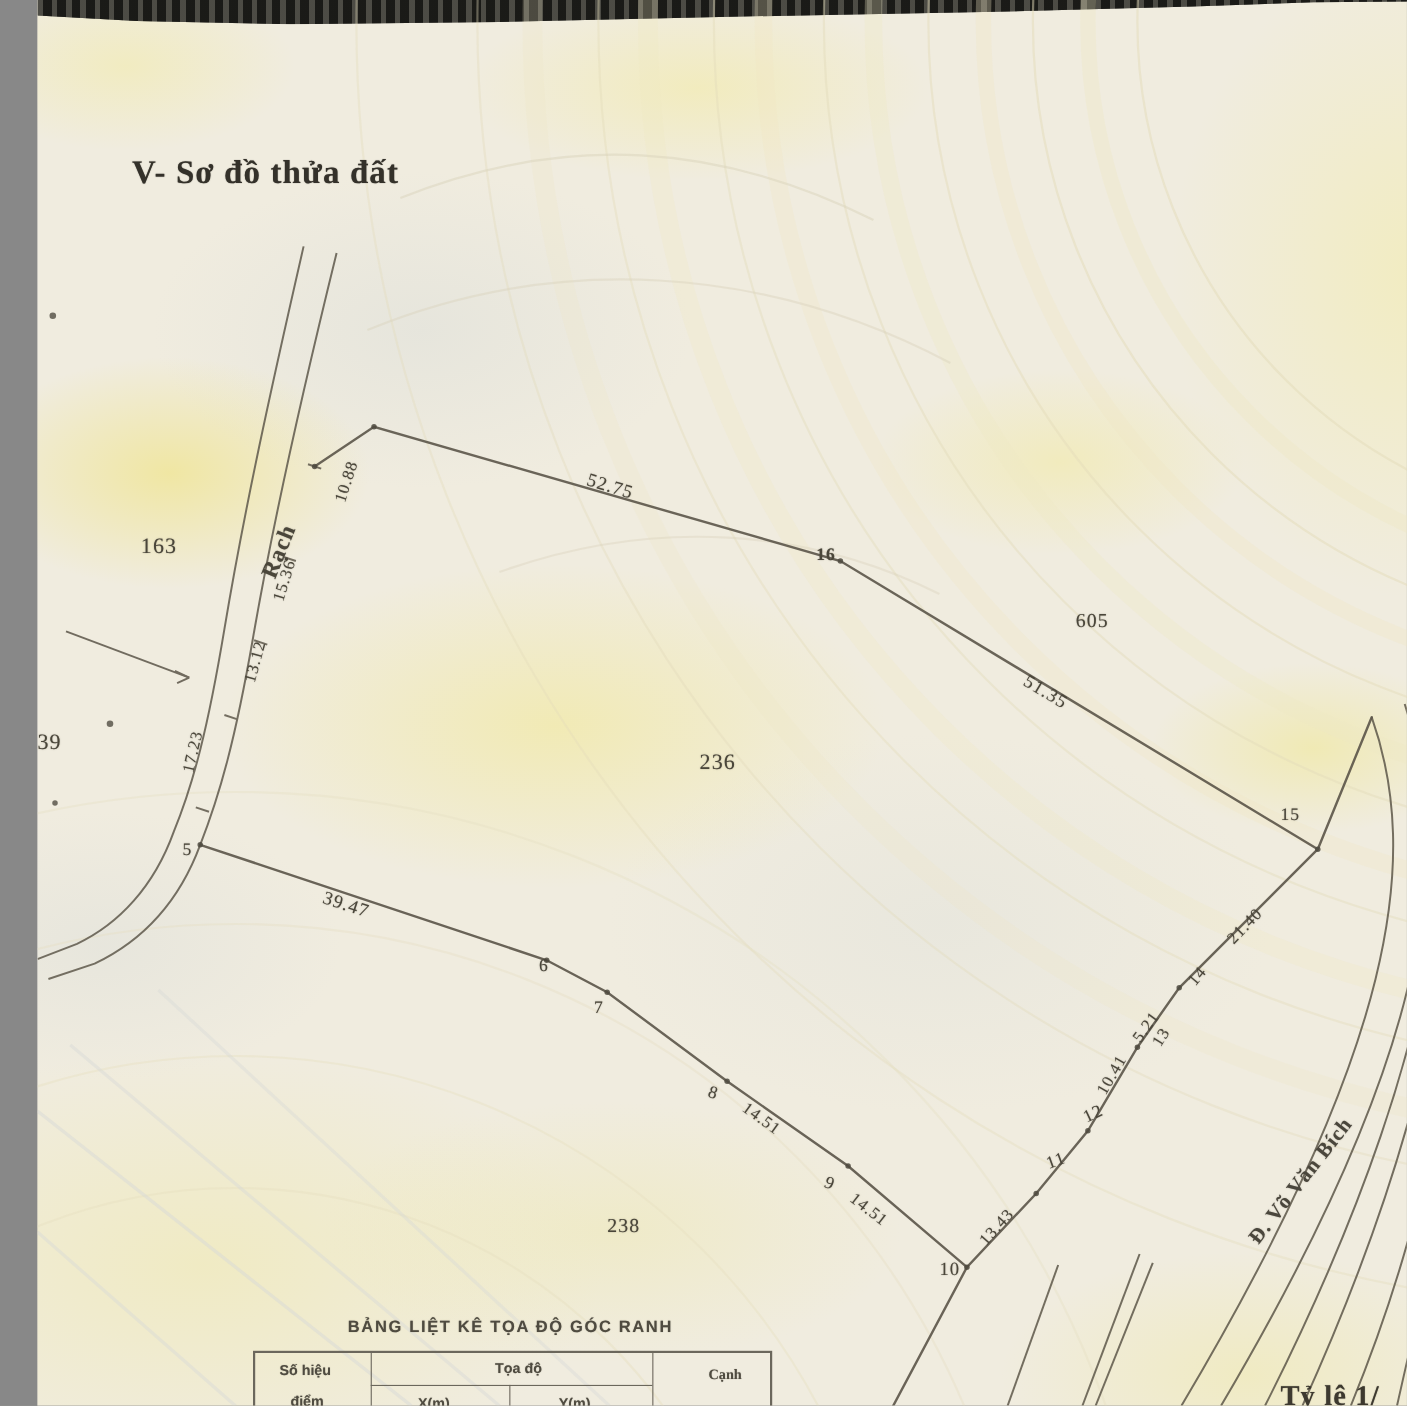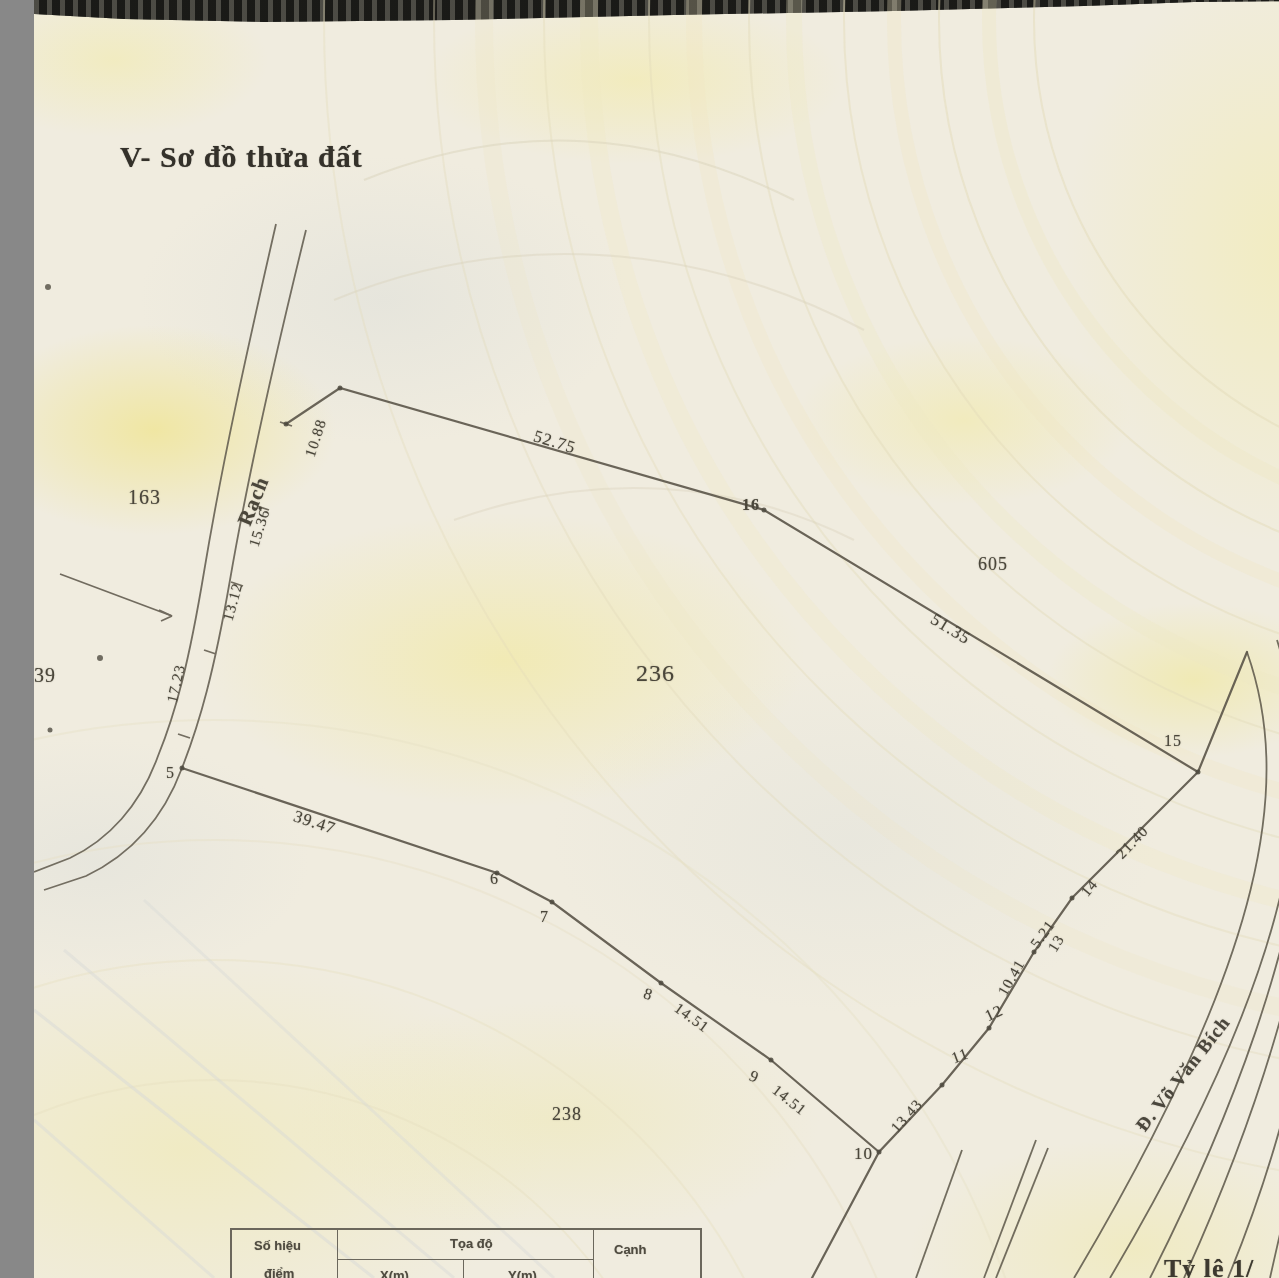--- a/index.html
+++ b/index.html
@@ -161,21 +161,21 @@
       <circle cx="14" cy="287" r="3"></circle>
         <circle cx="66" cy="658" r="3"></circle>
         <circle cx="16" cy="730" r="2.5"></circle>
     </g>
   </svg>
 
   <div class="lbl title" style="left:86px;top:140px;">V- Sơ đồ thửa đất</div>
 
   <div class="lbl" style="left:94px;top:486px;font-size:20px;">163</div>
   <div class="lbl" style="left:0px;top:664px;font-size:20px;">39</div>
-  <div class="lbl" style="left:602px;top:660px;font-size:24px;">236</div>
+  <div class="lbl" style="left:602px;top:682px;font-size:20px;">236</div>
   <div class="lbl" style="left:944px;top:554px;font-size:18px;">605</div>
   <div class="lbl" style="left:518px;top:1104px;font-size:18px;">238</div>
 
   <div class="lbl" style="left:210px;top:512px;font-size:21px;font-weight:bold;transform:rotate(-68deg);">Rạch</div>
   <div class="lbl" style="left:276px;top:448px;font-size:15px;transform:rotate(-72deg);">10.88</div>
   <div class="lbl" style="left:220px;top:538px;font-size:15px;transform:rotate(-73deg);">15.36</div>
   <div class="lbl" style="left:194px;top:612px;font-size:15px;transform:rotate(-75deg);">13.12</div>
   <div class="lbl" style="left:138px;top:694px;font-size:15px;transform:rotate(-77deg);">17.23</div>
 
   <div class="lbl" style="left:500px;top:426px;font-size:17px;transform:rotate(17deg);">52.75</div>
@@ -196,28 +196,29 @@
   <div class="lbl" style="left:820px;top:1144px;font-size:17px;">10</div>
   <div class="lbl" style="left:918px;top:1050px;transform:rotate(-20deg);">11</div>
   <div class="lbl" style="left:952px;top:1008px;transform:rotate(-25deg);">12</div>
   <div class="lbl" style="left:1018px;top:942px;font-size:15px;transform:rotate(-58deg);">13</div>
   <div class="lbl" style="left:1050px;top:886px;font-size:15px;transform:rotate(-50deg);">14</div>
   <div class="lbl" style="left:1130px;top:732px;">15</div>
   <div class="lbl" style="left:708px;top:496px;font-weight:bold;">16</div>
 
   <div class="lbl" style="left:1106px;top:1118px;font-size:19px;font-weight:bold;color:#4a463c;transform:rotate(-52deg);">Đ. Võ Văn Bích</div>
 
+  <div class="tbl-title">BẢNG LIỆT KÊ TỌA ĐỘ GÓC RANH</div>
   <div class="tbl">
     <div class="v" style="left:105px;"></div>
     <div class="v" style="left:361px;"></div>
     <div class="v2" style="left:231px;"></div>
     <div class="h"></div>
     <span style="left:22px;top:8px;">Số hiệu</span>
     <span style="left:32px;top:36px;">điểm</span>
     <span style="left:218px;top:6px;">Tọa độ</span>
     <span style="left:148px;top:38px;">X(m)</span>
     <span style="left:276px;top:38px;">Y(m)</span>
-    <span style="left:382px;top:12px;">Cạnh</span>
+    <span style="left:412px;top:12px;font-family:Liberation Serif, serif;">Cạnh</span>
   </div>
 
   <div class="scale">Tỷ lệ 1/</div>
 
 </div>
 
 </body></html>

